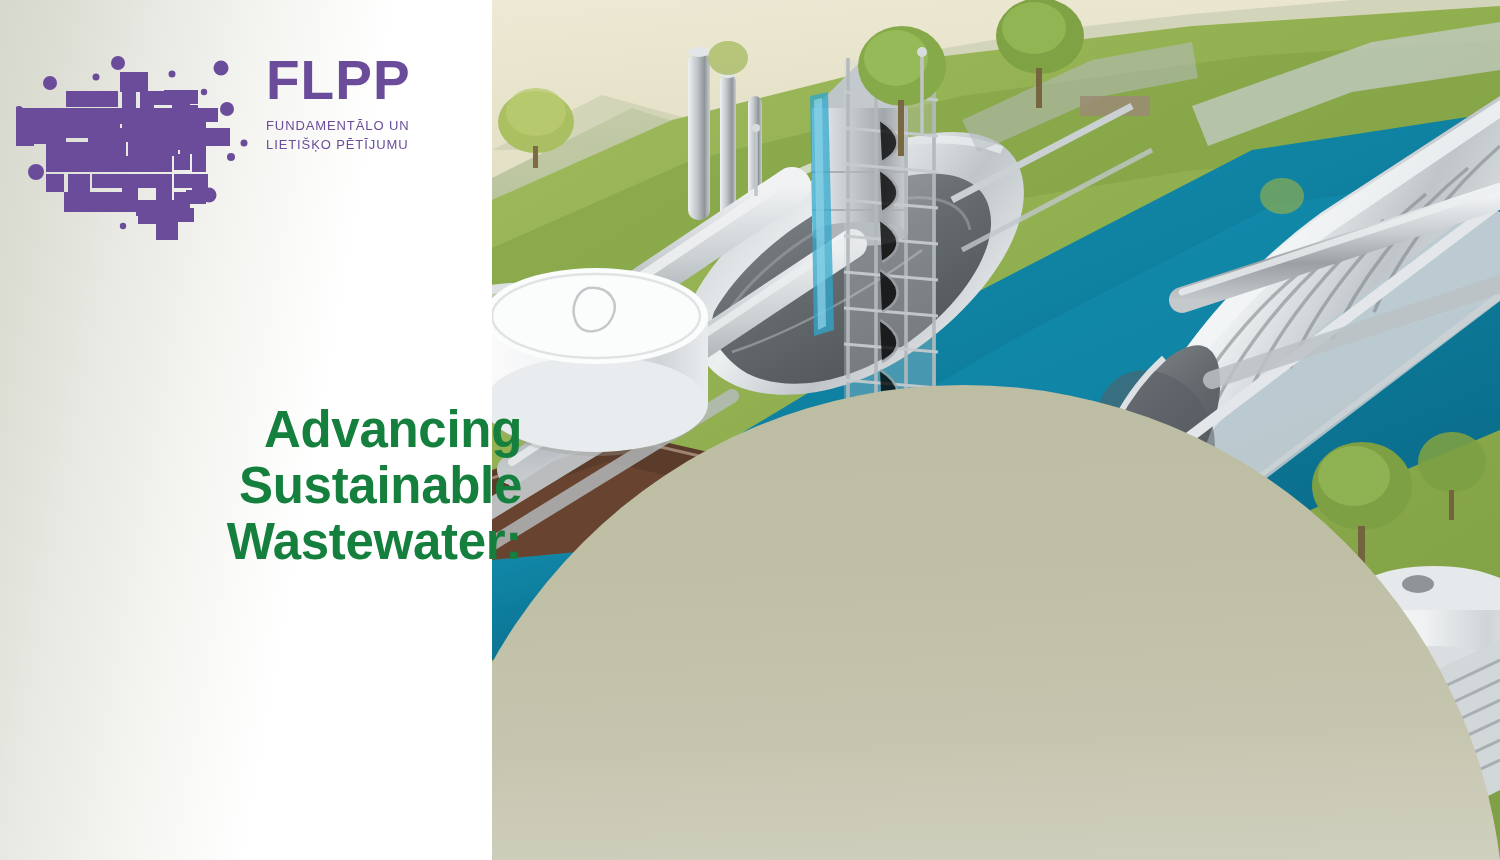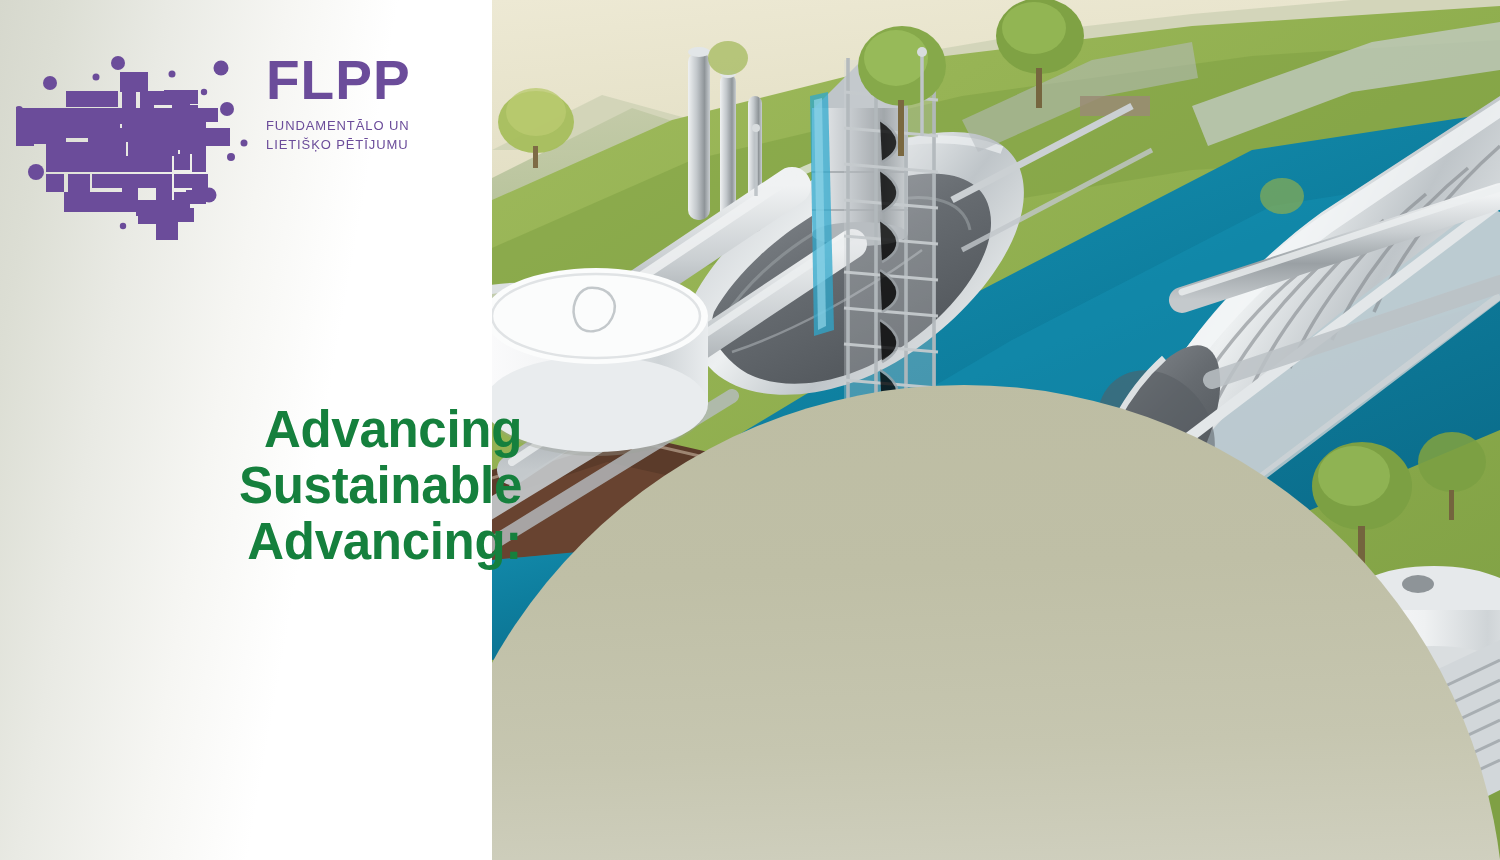--- a/index.html
+++ b/index.html
@@ -468,17 +468,17 @@
       <div class="logo-sub">
         <div>FUNDAMENTĀLO UN</div>
         <div>LIETIŠĶO PĒTĪJUMU</div>
       </div>
     </div>
   </div>
 
   <div class="left-title">
     <span>Advancing</span>
     <span>Sustainable</span>
-    <span>Advancing:</span>
+    <span>Wastewater:</span>
   </div>
 
 
 </div>
 
 </body></html>

